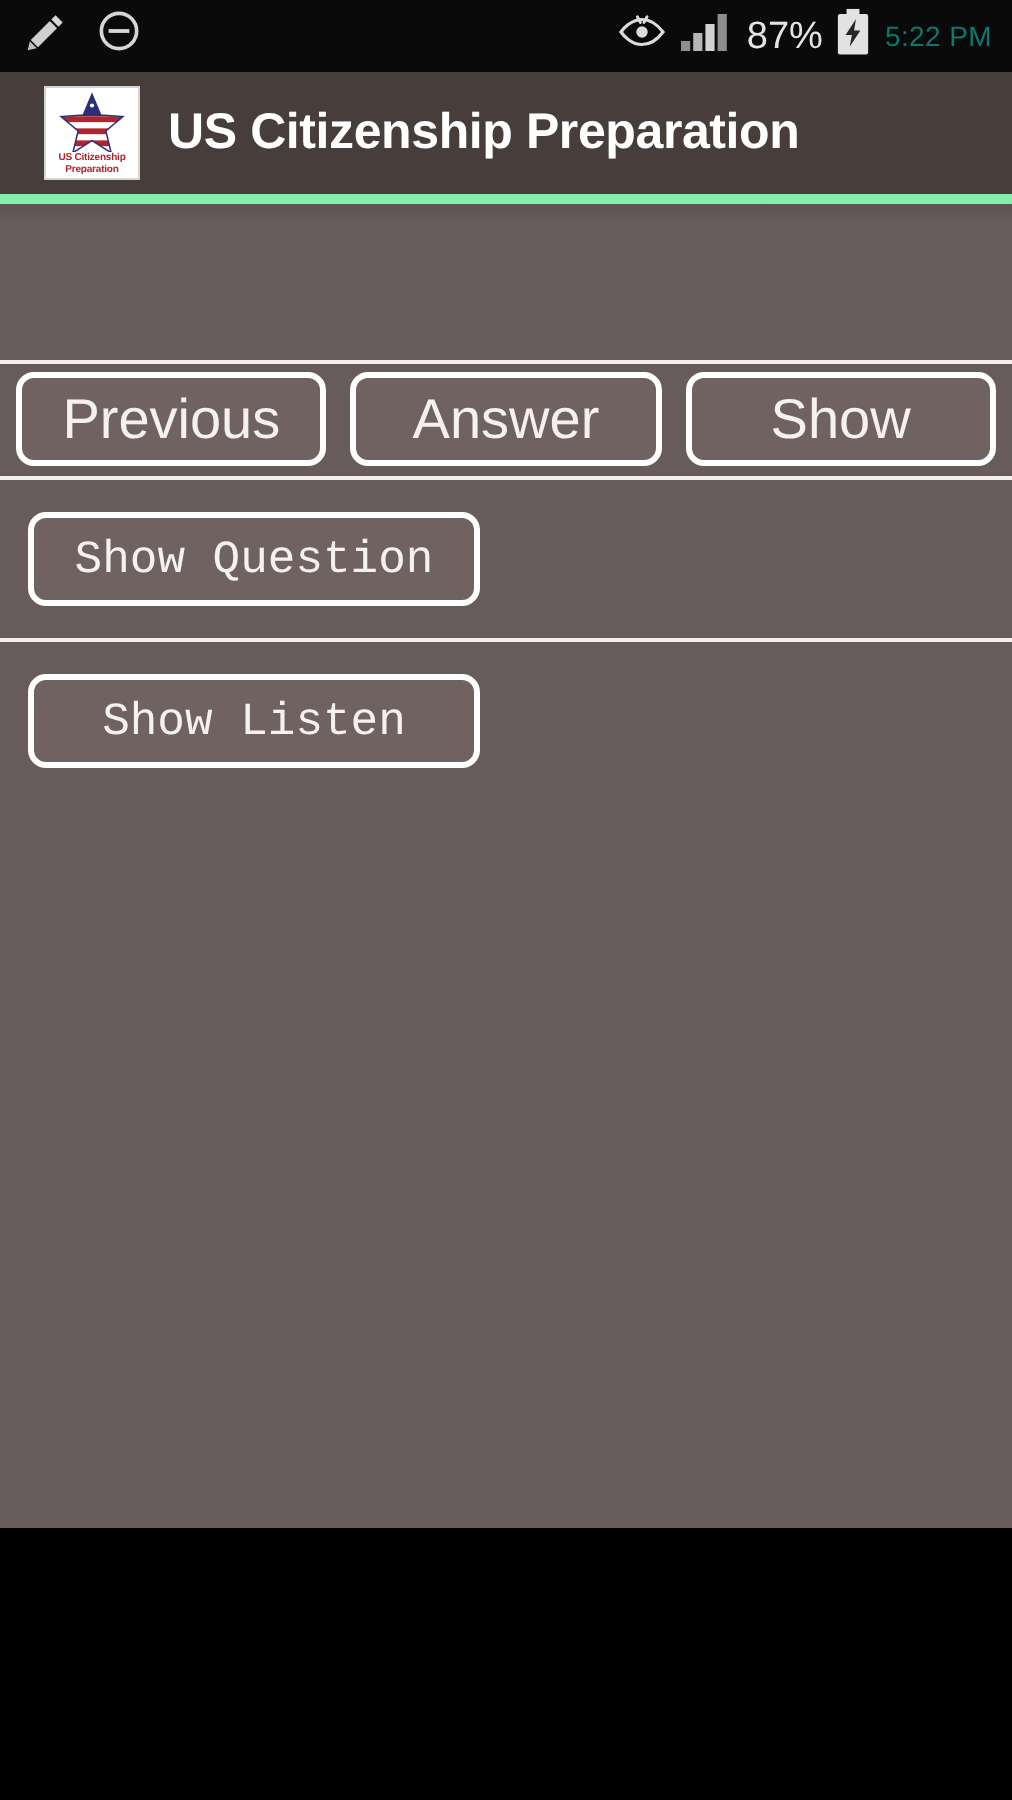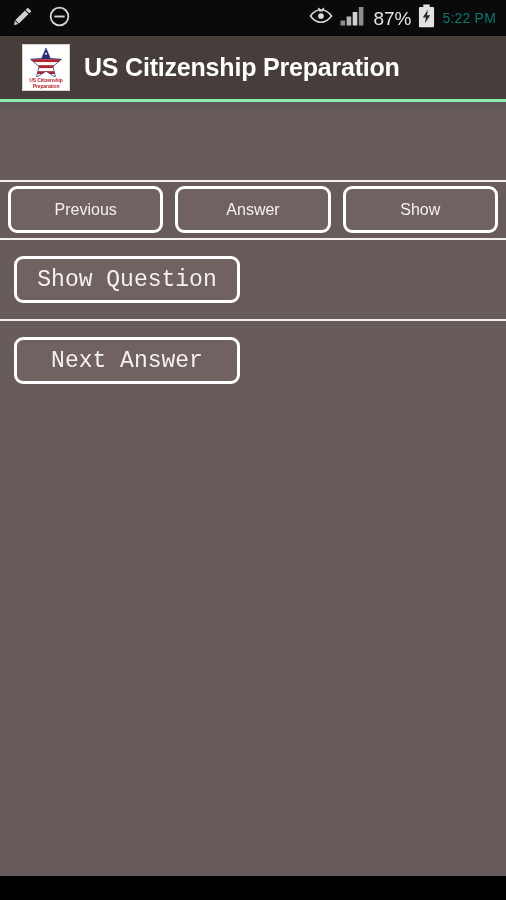--- a/index.html
+++ b/index.html
@@ -7,21 +7,21 @@
     padding: 0;
     background: #000;
   }
   body {
     font-family: "Liberation Sans", sans-serif;
     -webkit-font-smoothing: antialiased;
   }
   #phone {
     position: relative;
     width: 506px;
-    height: 876px;
+    height: 764px;
     overflow: hidden;
     background: #675b5b;
   }
 
   
   #status-bar {
     position: absolute;
     left: 0; top: 0;
     width: 506px;
     height: 36px;
@@ -57,21 +57,21 @@
   #app-bar {
     position: absolute;
     left: 0; top: 36px;
     width: 506px;
     height: 66px;
     background: #473e3b;
     display: flex;
     align-items: center;
     box-sizing: border-box;
     padding-left: 22px;
-    border-bottom: 3px solid #86efac;
+    border-bottom: 5px solid #86efac;
   }
   #app-icon {
     width: 48px;
     height: 47px;
     background: #ffffff;
     border: 1px solid #d8d2d0;
     box-sizing: border-box;
     position: relative;
     flex: 0 0 auto;
     overflow: hidden;
@@ -126,21 +126,21 @@
     gap: 12px;
     box-sizing: border-box;
   }
   .btn {
     flex: 1 1 0;
     height: 47px;
     border: 3px solid #ffffff;
     border-radius: 9px;
     background: #6f6261;
     color: #f4f1f0;
-    font-size: 16px;
+    font-size: 28px;
     font-family: "Liberation Sans", sans-serif;
     display: flex;
     align-items: center;
     justify-content: center;
     box-sizing: border-box;
     cursor: pointer;
     padding: 0;
   }
   .section {
     padding: 8px 0 8px 0;
@@ -279,18 +279,18 @@
 
     <div class="hr"></div>
 
     <div class="section">
       <button class="wide-btn">Show Question</button>
     </div>
 
     <div class="hr"></div>
 
     <div class="section">
-      <button class="wide-btn">Next Answer</button>
+      <button class="wide-btn">Show Listen</button>
       <div id="answer-body"></div>
     </div>
 
   </div>
 </div>
 
 </body></html>

